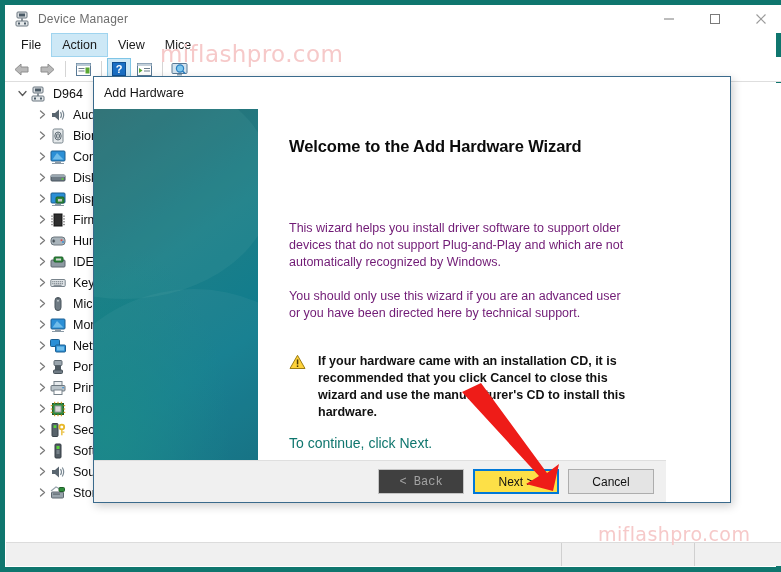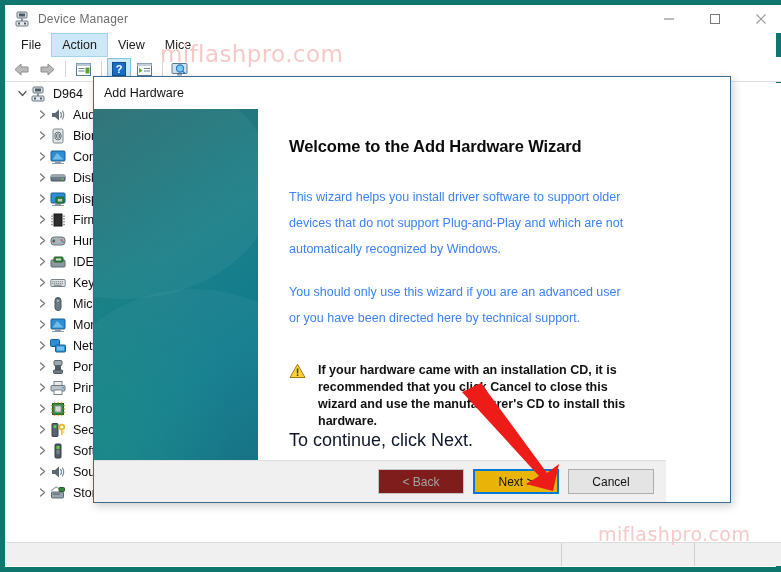--- a/index.html
+++ b/index.html
@@ -186,44 +186,44 @@
   .dlg-content {
     flex: 1;
     position: relative;
     padding: 28px 24px 0 31px;
     box-sizing: border-box;
   }
   .dlg-h1 {
     font-size: 16.5px;
     font-weight: bold;
     color: #0b0b0b;
-    margin: 0 0 28px 0;
+    margin: 0 0 64px 0;
     letter-spacing: -.1px;
   }
   .dlg-p {
     font-size: 12.5px;
-    color: #3b82f6;
-    line-height: 26px;
+    color: #701a75;
+    line-height: 17px;
     margin: 0 0 17px 0;
     max-width: 340px;
   }
   .warn {
     display: flex;
     margin-top: 31px;
     max-width: 360px;
   }
   .warn-icon { width: 22px; flex: none; padding-top: 1px; }
   .warn-text {
     font-size: 12.5px; font-weight: bold; color: #111111;
     line-height: 17px; padding-left: 7px;
   }
   .continue {
     position: absolute;
     left: 31px; bottom: 10px;
-    font-size: 18px; color: #0f172a;
+    font-size: 14px; color: #0f766e;
   }
   .dlg-footer {
     position: absolute; left: 0; bottom: 0;
     width: 572px; height: 42px;
     background: #f0f0f0;
     border-top: 1px solid #dfdfdf;
     display: flex; align-items: center; justify-content: flex-end;
     padding-right: 12px;
     box-sizing: border-box;
   }
@@ -231,22 +231,22 @@
     width: 86px; height: 25px;
     font-size: 12px;
     font-family: "Liberation Sans", sans-serif;
     background: #e4e4e4;
     border: 1px solid #adadad;
     color: #111111;
     margin-left: 9px;
     display: flex; align-items: center; justify-content: center;
     box-sizing: border-box;
   }
-  .dbtn.disabled { color: #a3a3a3; background: #7f1d1d; border-color: #c4c4c4; }
-  .dbtn.focus { border: 2px solid #0078d7; background: #eab308; }
+  .dbtn.disabled { color: #a3a3a3; background: #404040; border-color: #c4c4c4; font-family: Liberation Mono, monospace; }
+  .dbtn.focus { border: 2px solid #0078d7; background: #fde047; }
 
   
   .arrow { position: absolute; left: 430px; top: 375px; pointer-events: none; }
 </style>
 </head>
 <body>
 
 <div id="root">
 
   <div class="titlebar">

